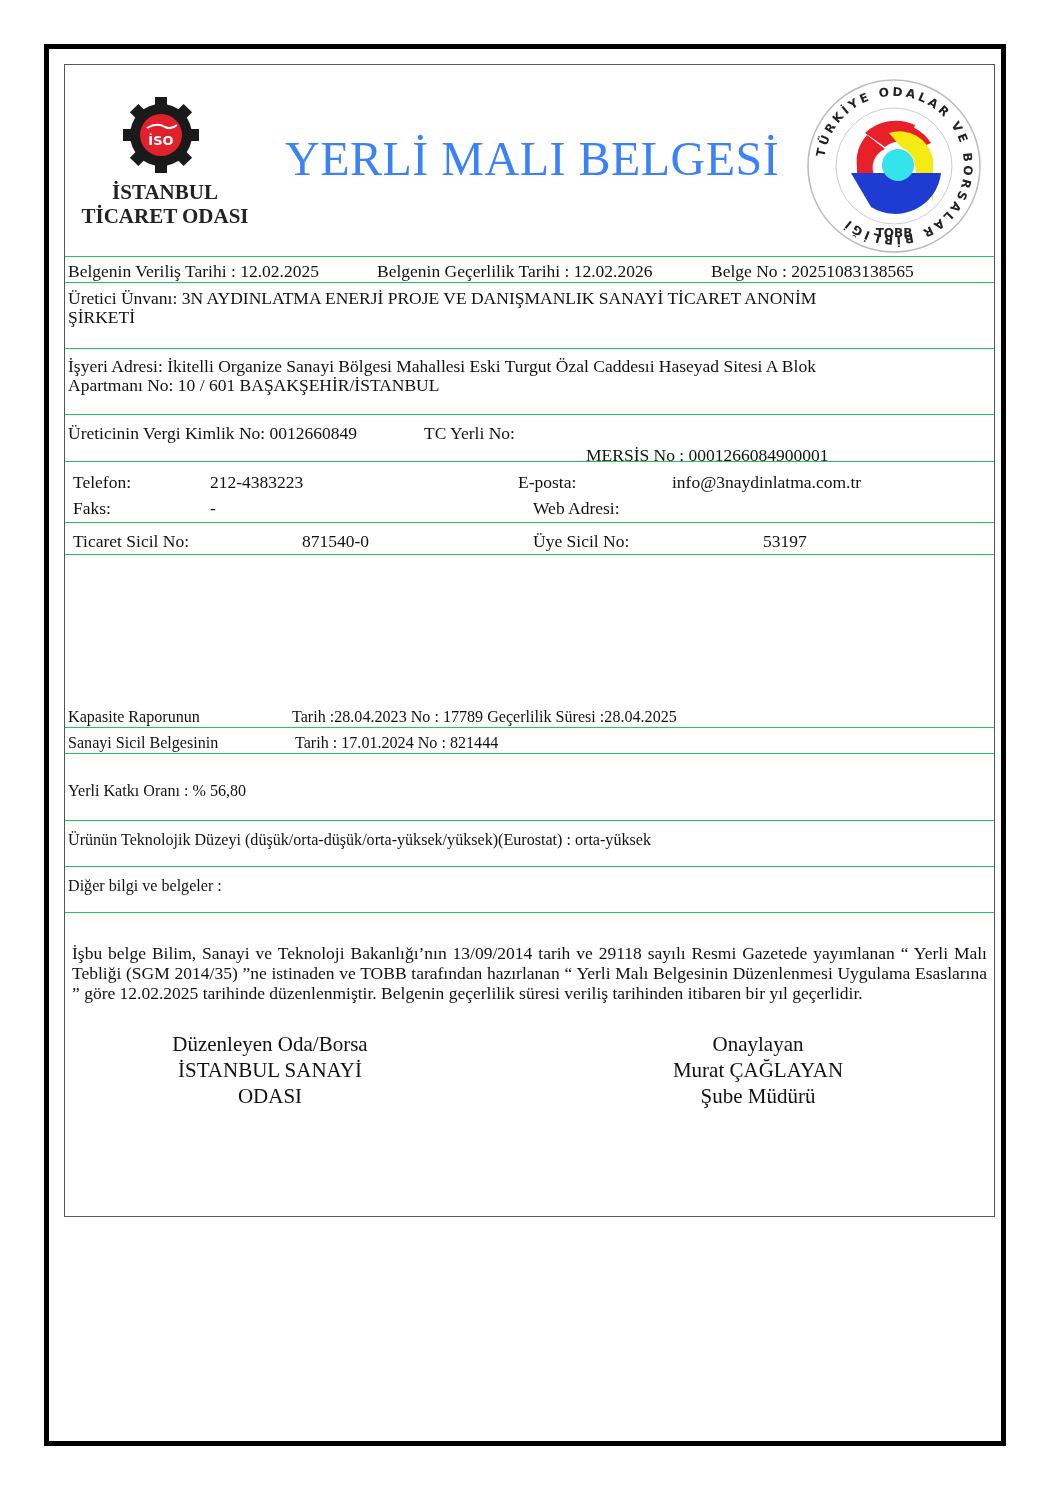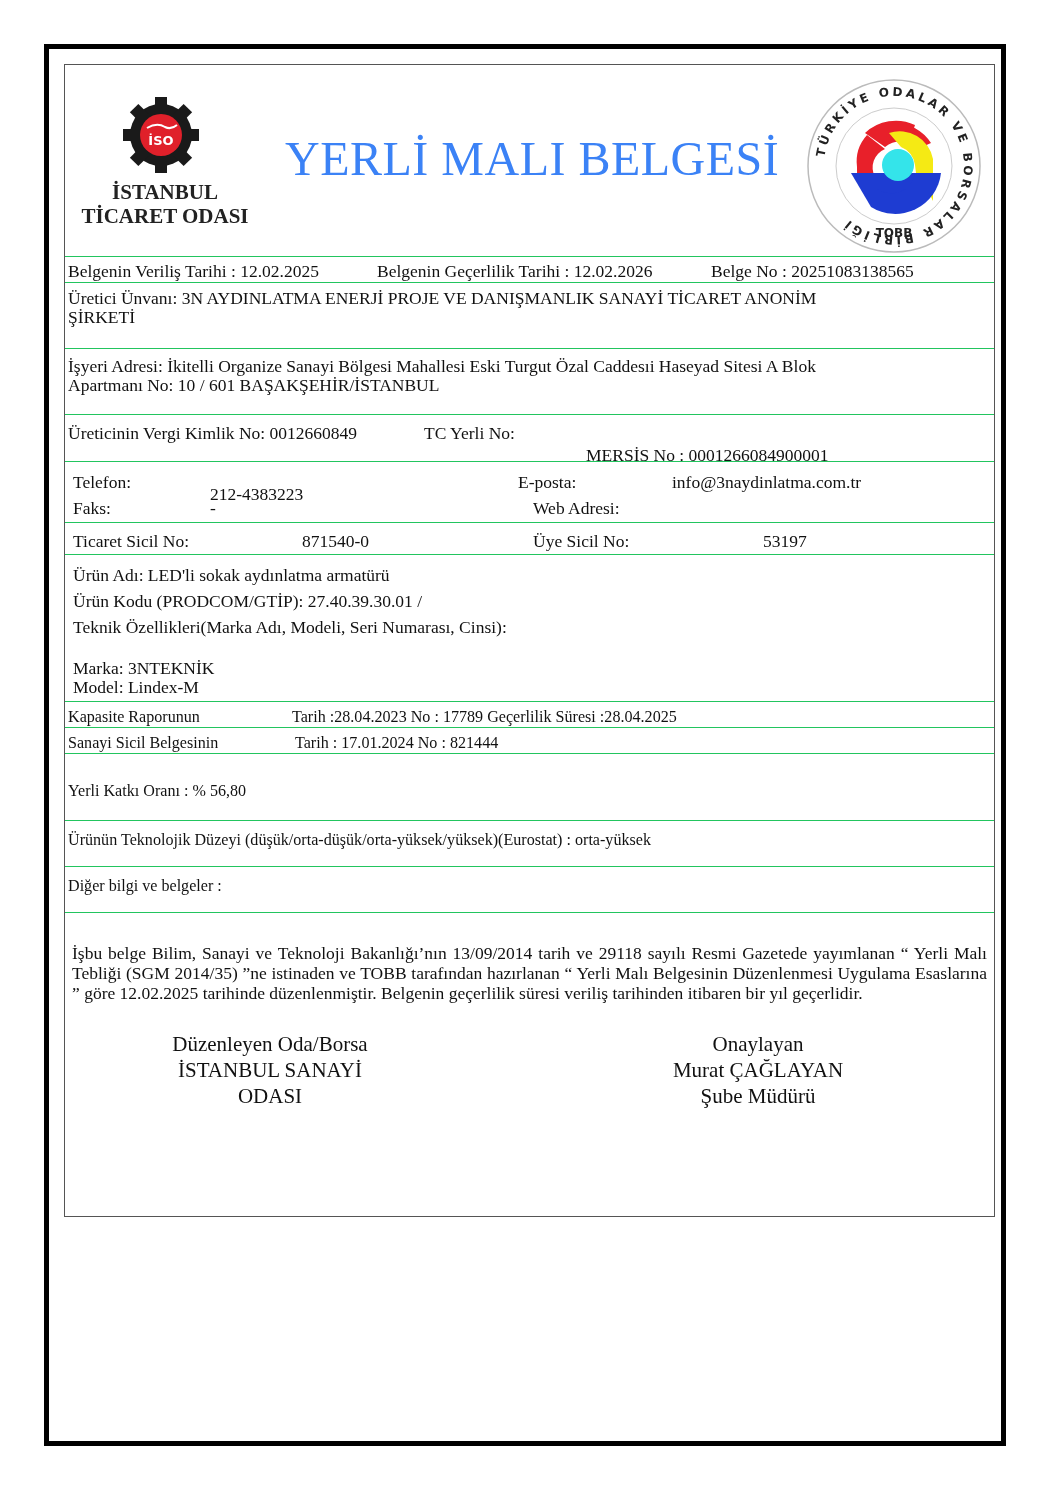--- a/index.html
+++ b/index.html
@@ -93,43 +93,36 @@
   </div>
 
   <div class="row" style="top:350px;height:47px;">
     <span class="t" style="left:3px;top:8px;">Üreticinin  Vergi Kimlik No: 0012660849</span>
     <span class="t" style="left:359px;top:8px;">TC Yerli No:</span>
     <span class="t" style="left:521px;top:8px;margin-top:22px;">MERSİS No : 0001266084900001</span>
   </div>
 
   <div class="row" style="top:397px;height:61px;">
     <span class="t" style="left:8px;top:10px;">Telefon:</span>
-    <span class="t" style="left:145px;top:10px;margin-top:12px;">212-4383223</span>
+    <span class="t" style="left:145px;top:10px;">212-4383223</span>
     <span class="t" style="left:8px;top:36px;">Faks:</span>
     <span class="t" style="left:145px;top:36px;">-</span>
     <span class="t" style="left:453px;top:10px;">E-posta:</span>
     <span class="t" style="left:607px;top:10px;">info@3naydinlatma.com.tr</span>
     <span class="t" style="left:468px;top:36px;">Web Adresi:</span>
     <span class="t" style="left:607px;top:36px;"></span>
   </div>
 
   <div class="row" style="top:458px;height:32px;">
     <span class="t" style="left:8px;top:8px;">Ticaret Sicil No:</span>
     <span class="t" style="left:237px;top:8px;">871540-0</span>
     <span class="t" style="left:468px;top:8px;">Üye Sicil No:</span>
     <span class="t" style="left:698px;top:8px;">53197</span>
   </div>
 
-  <div class="row" style="top:490px;height:147px;">
-    <span class="t" style="left:8px;top:10px;">Ürün Adı: LED'li sokak aydınlatma armatürü</span>
-    <span class="t" style="left:8px;top:36px;">Ürün Kodu (PRODCOM/GTİP): 27.40.39.30.01      /</span>
-    <span class="t" style="left:8px;top:62px;">Teknik Özellikleri(Marka Adı, Modeli, Seri Numarası, Cinsi):</span>
-    <span class="t" style="left:8px;top:103px;">Marka: 3NTEKNİK</span>
-    <span class="t" style="left:8px;top:122px;">Model: Lindex-M</span>
-  </div>
 
   <div class="row" style="top:637px;height:26px;">
     <span class="t cond" style="left:3px;top:4px;">Kapasite Raporunun</span>
     <span class="t cond" style="left:227px;top:4px;">Tarih  :28.04.2023   No   : 17789  Geçerlilik Süresi :28.04.2025</span>
   </div>
 
   <div class="row" style="top:663px;height:26px;">
     <span class="t cond" style="left:3px;top:4px;">Sanayi Sicil Belgesinin</span>
     <span class="t cond" style="left:230px;top:4px;">Tarih  : 17.01.2024 No   : 821444</span>
   </div>

